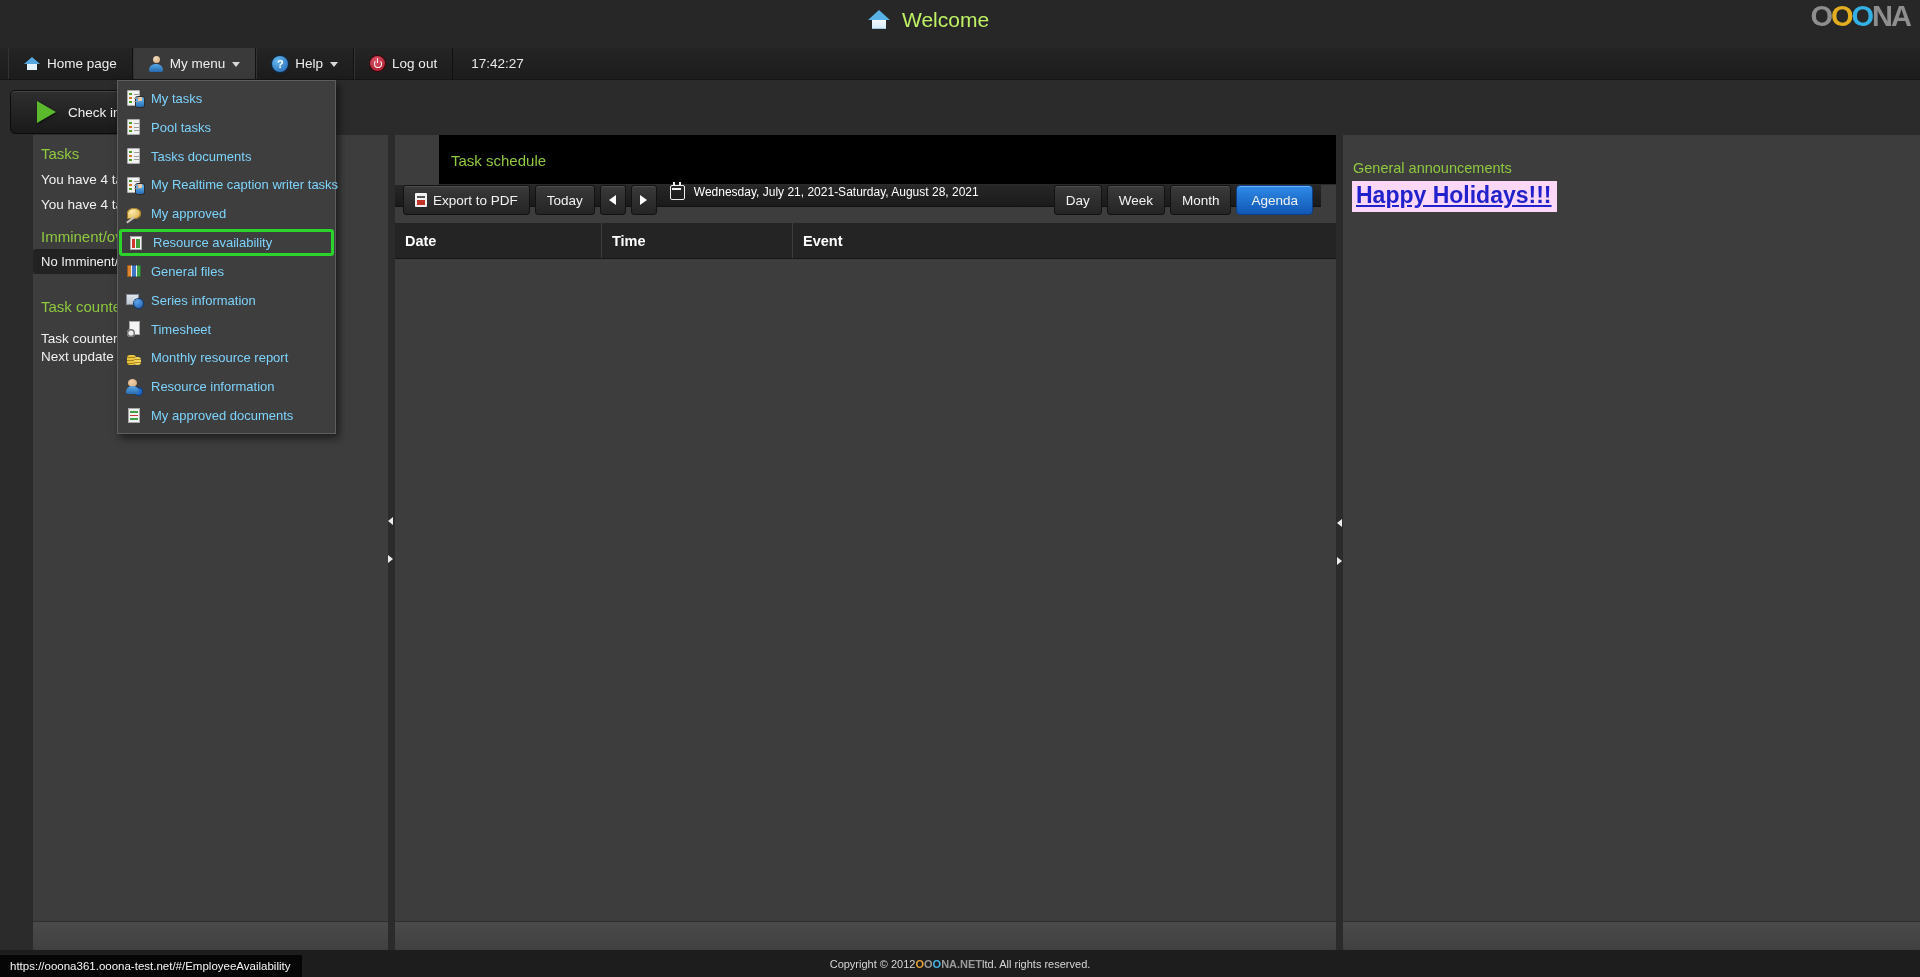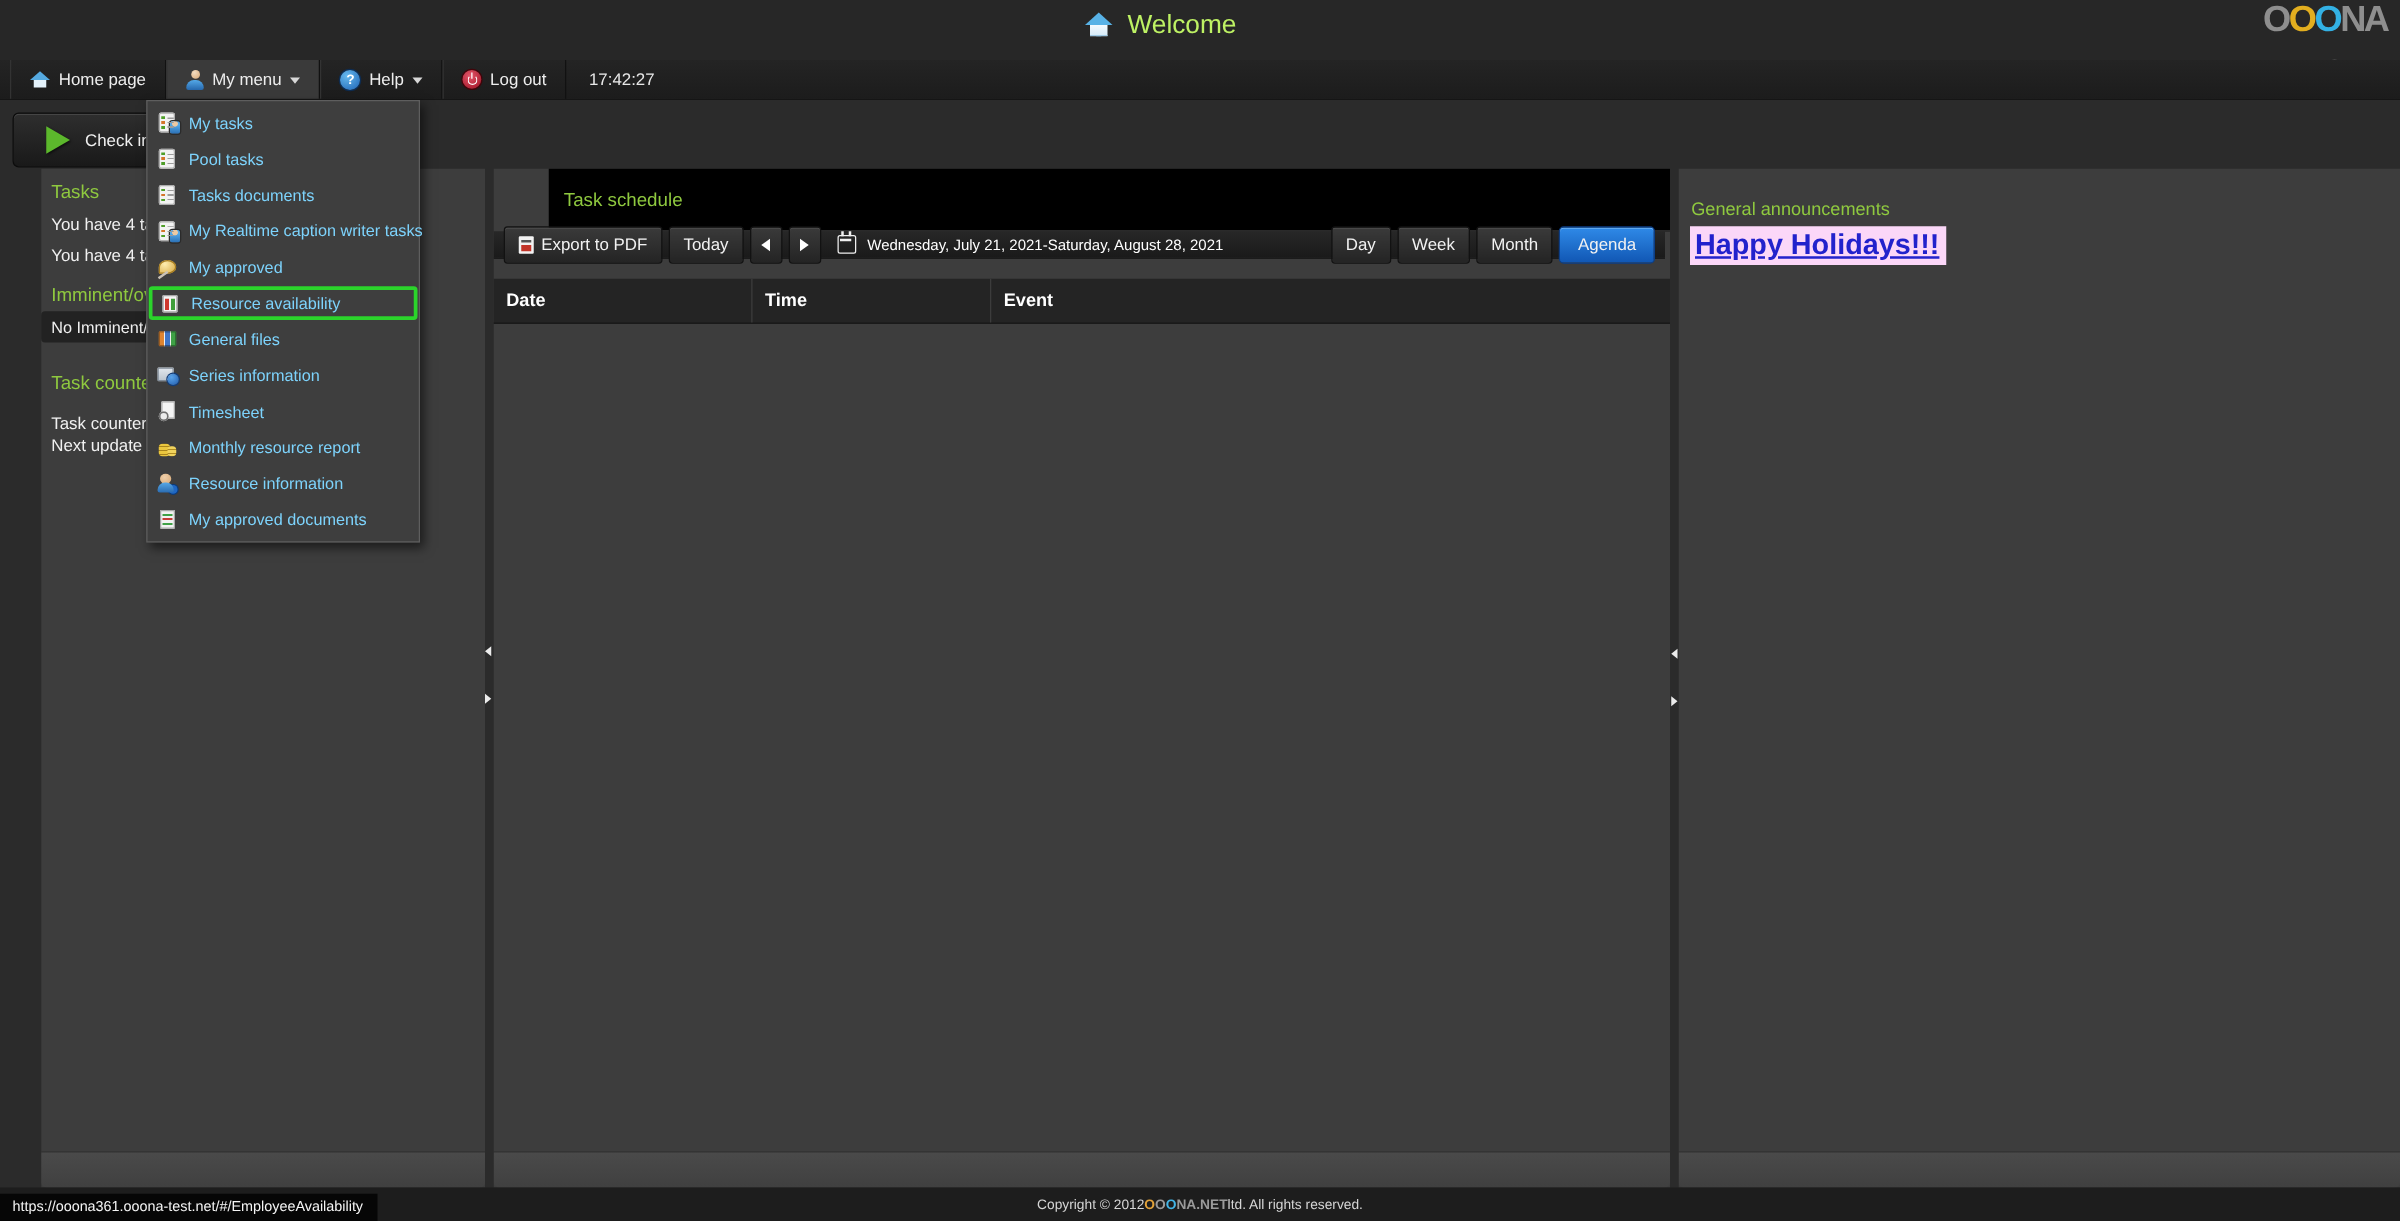--- a/index.html
+++ b/index.html
@@ -86,23 +86,23 @@
     white-space:nowrap; overflow:hidden; }
   .t-counters { position:absolute; top:163px; left:0; }
   .l-count1   { position:absolute; top:196px; left:0; }
   .l-count2   { position:absolute; top:214px; left:0; }
 
   
   .center { left:395px; top:135px; width:941px; height:815px; }
   .sched-header { position:absolute; left:0; top:0; right:0; height:50px; background:#000000;
     border-bottom:1px solid #2a2a2a;margin-left:44px; }
   .sched-title { position:absolute; left:12px; top:17px; color:#8fc93f; font-size:15px; }
-  .toolbar { position:absolute; left:0; top:50px; right:4px; height:22px;
+  .toolbar { position:absolute; left:0; top:50px; right:15px; height:22px;
     background:linear-gradient(#272727,#1a1a1a); border-bottom:1px solid #101010;
-    display:flex; align-items:center; padding:0 8px; gap:5px; }
+    display:flex; align-items:flex-start; padding:0 8px; gap:5px; }
   .tb-btn { height:30px; background:linear-gradient(#3a3a3a,#242424); border:1px solid #121212;
     border-radius:3px; box-shadow:inset 0 1px 0 #4d4d4d; color:#f2f2f2; font-size:13.5px;
     display:flex; align-items:center; justify-content:center; gap:6px; padding:0 11px; cursor:pointer; }
   .tb-arrow { width:26px; padding:0; }
   .tri-l { width:0; height:0; border-top:5px solid transparent; border-bottom:5px solid transparent; border-right:7px solid #fff; }
   .tri-r { width:0; height:0; border-top:5px solid transparent; border-bottom:5px solid transparent; border-left:7px solid #fff; }
   .ic-pdf { position:relative; width:12px; height:14px; background:#f2f2f2; border-radius:1px; }
   .ic-pdf::before { content:""; position:absolute; left:2px; top:3px; width:8px; height:2px; background:#555; }
   .ic-pdf::after  { content:""; position:absolute; left:2px; top:7px; width:8px; height:5px; background:#c23428; }
   .ic-cal { position:relative; width:15px; height:15px; border:1.6px solid #f0f0f0; border-radius:2px; margin:0 4px 0 8px; }

